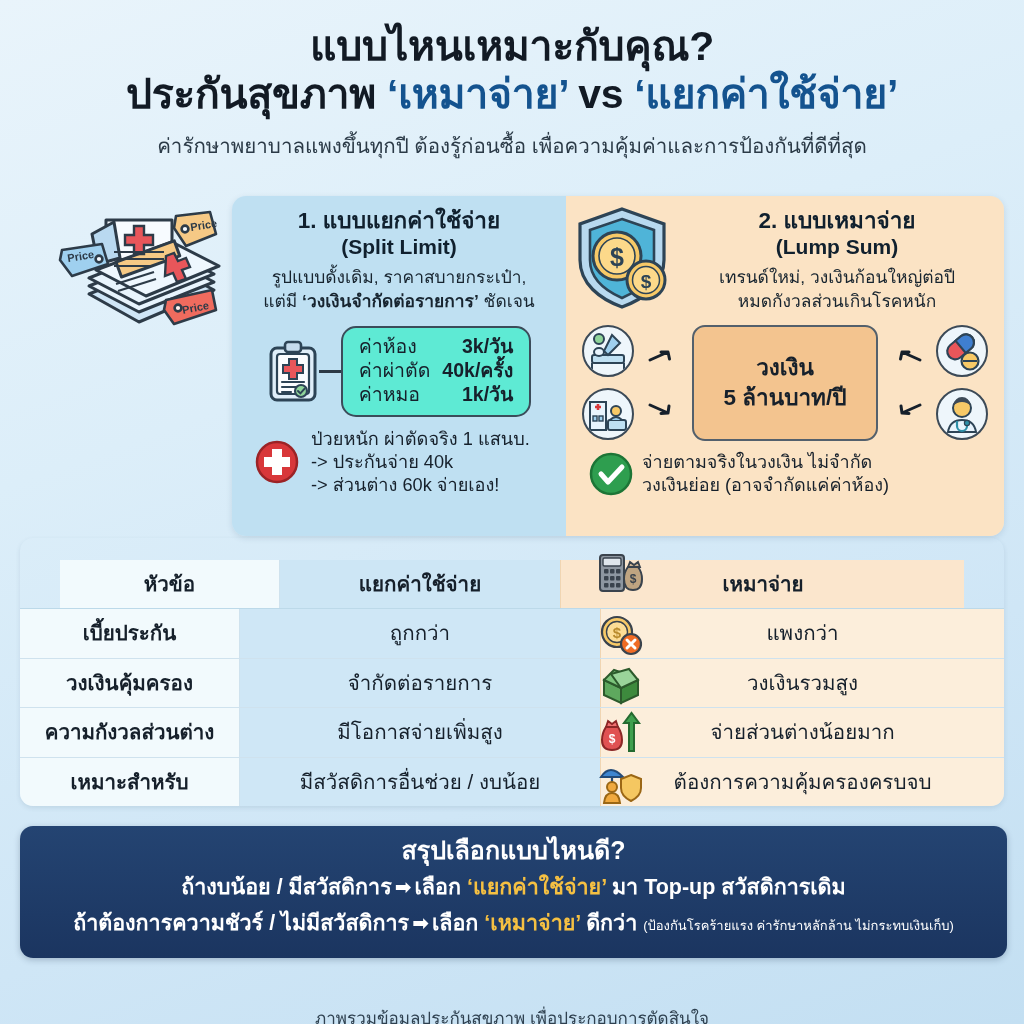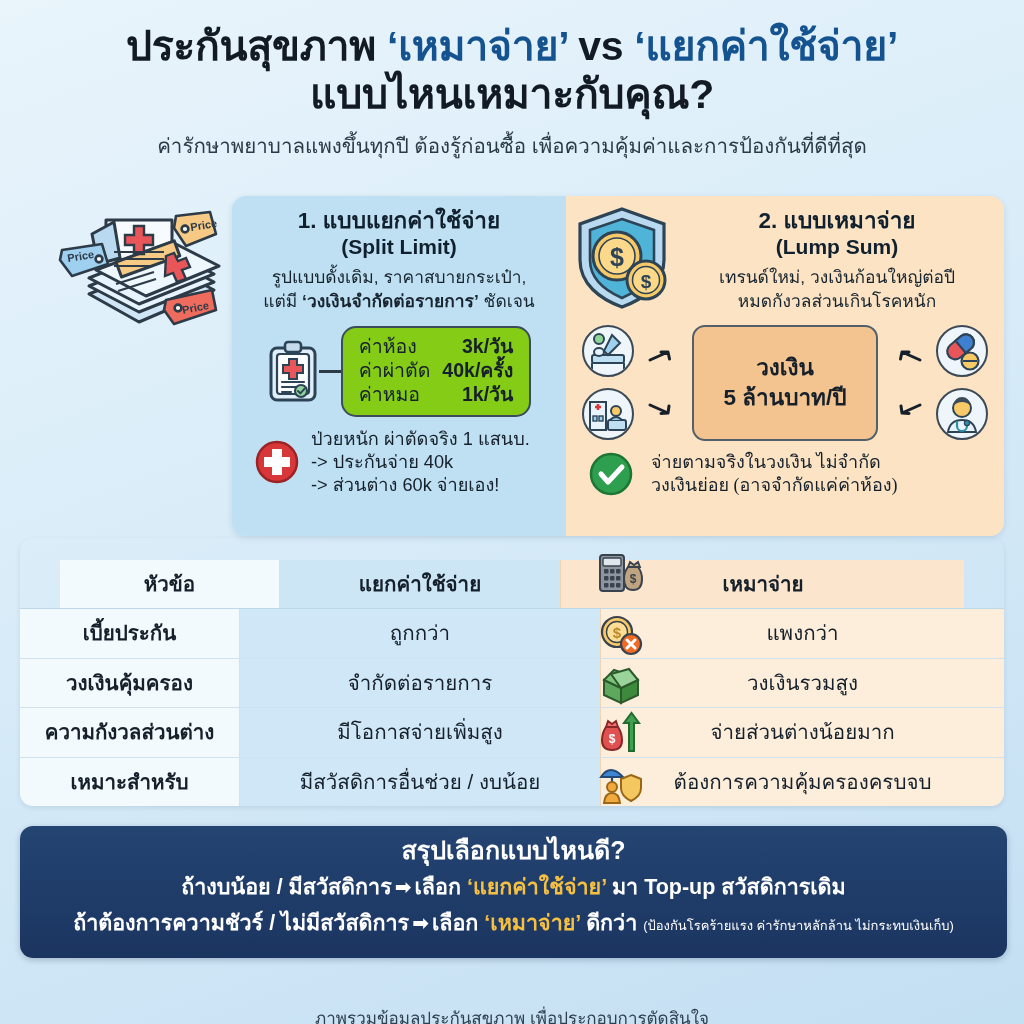--- a/index.html
+++ b/index.html
@@ -97,21 +97,21 @@
     margin-top: 13px;
     gap: 0px;
   }
   .connector {
     width: 22px;
     height: 3px;
     background: #2c3a46;
     flex: 0 0 auto;
   }
   .limit-box {
-    background: #84cc16;
+    background: #5eead4;
     border: 2.5px solid #3b4c5a;
     border-radius: 15px;
     padding: 7px 16px 8px 16px;
     font-size: 19.5px;
     line-height: 1.23;
     font-weight: 500;
   }
   .limit-box table { border-collapse: collapse; }
   .limit-box td { padding: 0 0; white-space: nowrap; }
   .limit-box td.k { padding-right: 12px; }
@@ -155,24 +155,23 @@
     align-items: center;
     justify-content: center;
     font-size: 22.5px;
     font-weight: bold;
     line-height: 1.3;
     color: #16202b;
   }
   .check-row {
     display: flex;
     align-items: flex-start;
-    gap: 17px;
+    gap: 8px;
     margin-top: 10px;
     padding-left: 6px;
-    font-family: Liberation Serif, serif;
   }
   .check-text { font-size: 18px; line-height: 1.27; white-space: nowrap; }
 
   .icon-circle {
     width: 52px; height: 52px; border-radius: 50%;
     background: #eef6fb;
     border: 2px solid #3c4a57;
     display: flex; align-items: center; justify-content: center;
     overflow: hidden;
   }
@@ -285,22 +284,22 @@
   }
 
   svg { display: block; }
 </style>
 </head>
 <body>
 
 <div class="page">
 
   <div class="header">
+    <div class="title-line second">แบบไหนเหมาะกับคุณ?</div>
     <div class="title-line"><span>ประกันสุขภาพ </span><span class="hl-blue">‘เหมาจ่าย’</span><span> vs </span><span class="hl-blue">‘แยกค่าใช้จ่าย’</span></div>
-    <div class="title-line second">แบบไหนเหมาะกับคุณ?</div>
     <div class="subtitle">ค่ารักษาพยาบาลแพงขึ้นทุกปี ต้องรู้ก่อนซื้อ เพื่อความคุ้มค่าและการป้องกันที่ดีที่สุด</div>
   </div>
 
   <div style="position:absolute; left:54px; top:202px;">
     <svg width="170" height="150" viewBox="0 0 170 150">
       <g stroke="#2d3b48" stroke-width="3" stroke-linejoin="round">
         <polygon points="35,92 110,62 160,88 85,120" fill="#cfe6f7"></polygon>
         <polygon points="35,84 110,54 160,80 85,110" fill="#e8f4fd"></polygon>
         <polygon points="35,76 110,46 160,72 85,102" fill="#e8f4fd"></polygon>
         <polygon points="52,18 118,18 118,72 52,72" fill="#f7fbff"></polygon>

